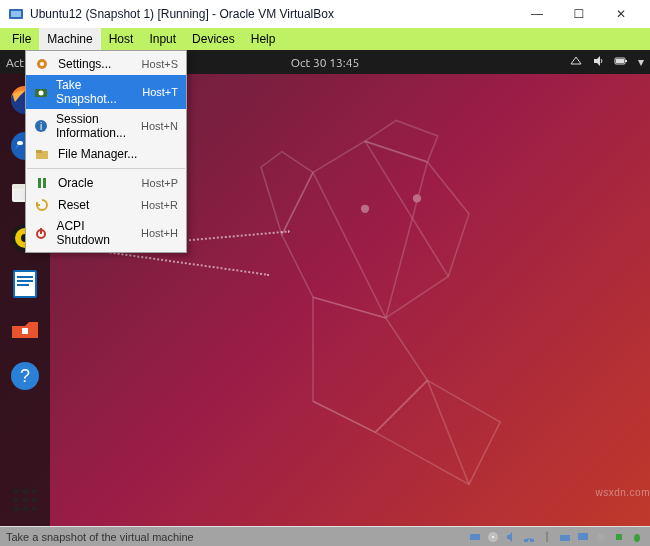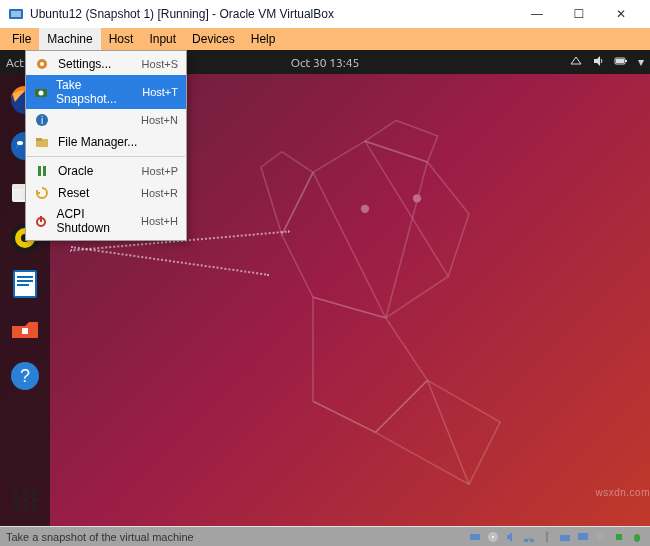--- a/index.html
+++ b/index.html
@@ -5,21 +5,21 @@
     * { margin: 0; padding: 0; box-sizing: border-box; }
     body { font-family: "Segoe UI", Tahoma, sans-serif; font-size: 12px; width: 650px; height: 546px; overflow: hidden; background: #fff; position: relative; }
 
     .titlebar { height: 28px; display: flex; align-items: center; padding: 0 8px; background: #fff; justify-content: space-between; }
     .titlebar-left { display: flex; align-items: center; gap: 6px; }
     .vb-logo { width: 16px; height: 16px; display:flex; align-items:center; justify-content:center; }
     .title-text { font-size: 12px; color: #0f172a; }
     .win-controls { display: flex; gap: 0; }
     .win-btn { width: 42px; height: 28px; display:flex; align-items:center; justify-content:center; color:#333; }
 
-    .menubar { height: 22px; display:flex; align-items:stretch; background:#fdba74; padding: 0 4px; gap: 0; }
+    .menubar { height: 22px; display:flex; align-items:stretch; background:#bef264; padding: 0 4px; gap: 0; }
     .menu-item { padding: 2px 8px; display:flex; align-items:center; color:#000; }
     .menu-item.active { background:#eee; }
 
     .vm-area { position: relative; height: 476px; background: linear-gradient(135deg, #6b1839 0%, #7a1f3f 25%, #9b1d47 50%, #c0392b 100%); overflow: hidden; }
 
     .ubuntu-topbar { position:absolute; top:0; left:0; right:0; height:24px; background:#1b1b1b; display:flex; align-items:center; justify-content:center; color:#d0d0d0; font-family: Ubuntu, sans-serif; font-size:12px; }
     .ubuntu-topbar-left { position:absolute; left:6px; color:#d0d0d0; font-size:12px; }
     .ubuntu-topbar-right { position:absolute; right:6px; display:flex; gap:10px; align-items:center; color:#d0d0d0; }
     .ubuntu-topbar-center { }
 
@@ -228,20 +228,21 @@
       <span class="dd-shortcut">Host+T</span>
     </div>
     <div class="dd-item">
       <div class="dd-left">
           <span class="dd-icon">
             <svg width="14" height="14" viewBox="0 0 14 14">
               <circle cx="7" cy="7" r="6" fill="#2a6db3"></circle>
               <text x="7" y="11" text-anchor="middle" font-size="10" fill="#fff">i</text>
             </svg>
           </span>
+          <span>Session Information...</span>
         </div>
       <span class="dd-shortcut">Host+N</span>
     </div>
     <div class="dd-item">
       <div class="dd-left">
           <span class="dd-icon">
             <svg width="14" height="14" viewBox="0 0 14 14">
               <rect x="1" y="4" width="12" height="8" fill="#d8b85a"></rect>
               <rect x="1" y="3" width="6" height="3" fill="#c0a040"></rect>
             </svg>

